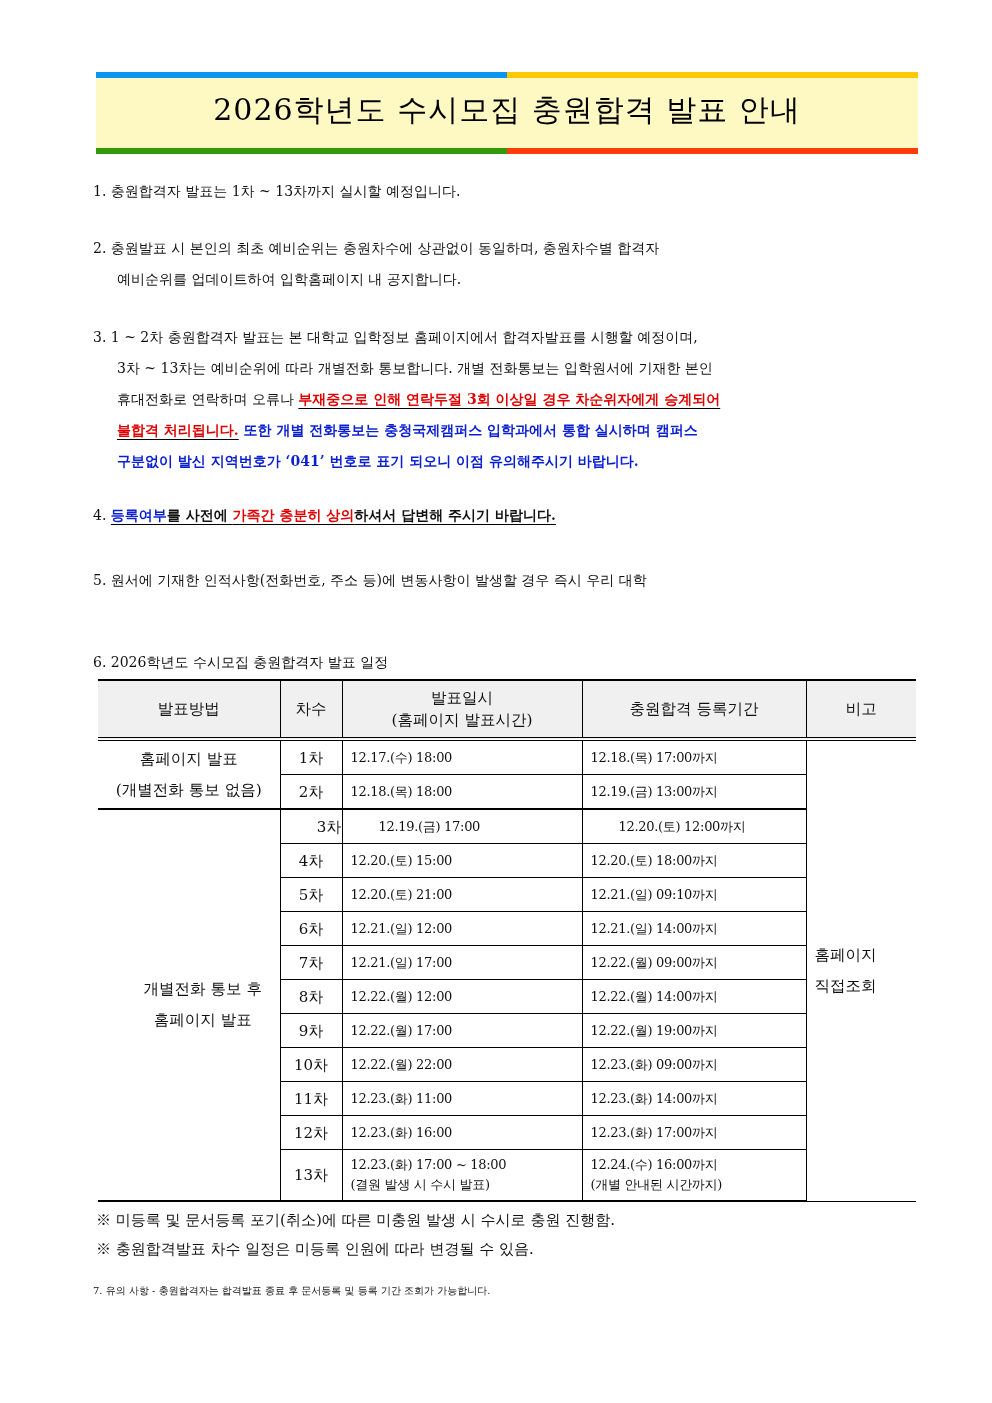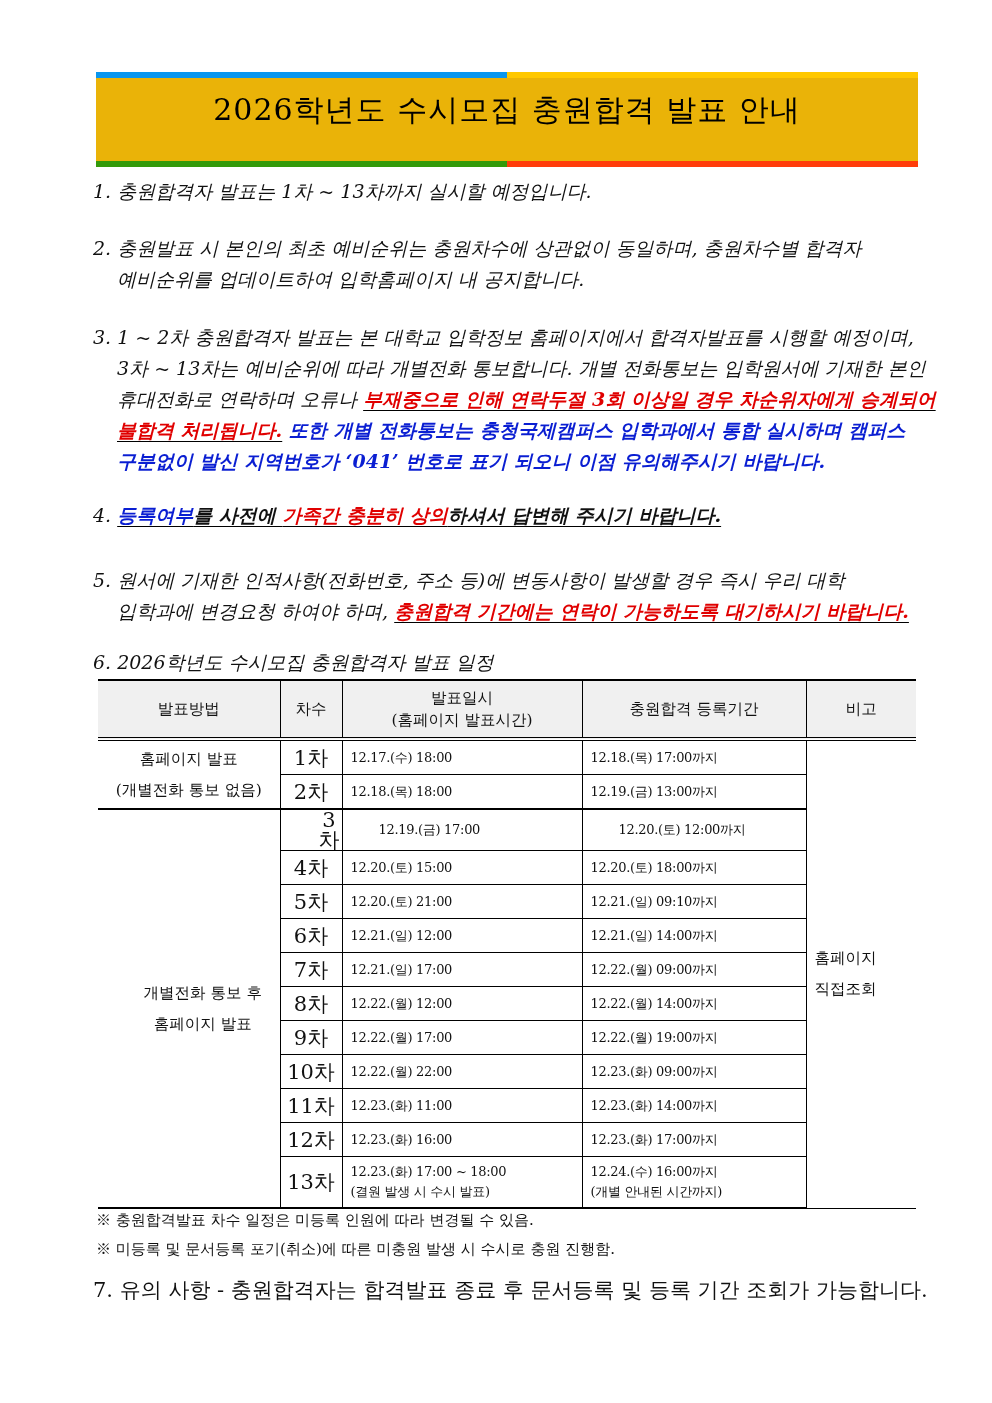--- a/index.html
+++ b/index.html
@@ -1,43 +1,43 @@
 <!DOCTYPE html>
 <html><head>
   <meta charset="utf-8">
   <style>
     html, body { margin: 0; padding: 0; background: #ffffff; }
     body { width: 992px; height: 1403px; position: relative; overflow: hidden;
       font-family: "DejaVu Serif", "Liberation Serif", serif; color: #111; }
-    .title-box { position: absolute; left: 96px; top: 72px; width: 822px; height: 95px; background: #eab308; }
+    .title-box { position: absolute; left: 96px; top: 72px; width: 822px; height: 82px; background: #fef9c3; }
     .bar { position: absolute; height: 6px; width: 411px; }
     .bar.tl { left: 0; top: 0; background: #0a96ee; }
     .bar.tr { left: 411px; top: 0; background: #ffc800; }
     .bar.bl { left: 0; bottom: 0; background: #339a0a; }
     .bar.br { left: 411px; bottom: 0; background: #ff3c0a; }
     .title { position: absolute; left: 0; right: 0; top: 18px; text-align: center; font-size: 30px; letter-spacing: 1px; color: #000; }
-    .para { position: absolute; left: 93px; font-size: 19px; line-height: 31px; white-space: nowrap; font-style: italic; }
+    .para { position: absolute; left: 93px; font-size: 14px; line-height: 31px; white-space: nowrap; }
     .indent { padding-left: 24px; }
     .red { color: #e00000; }
     .blue { color: #0a1ed2; }
     .bold { font-weight: bold; }
     .ul { text-decoration: underline; text-decoration-color: #000; text-underline-offset: 4px; }
     table.sched { position: absolute; left: 98px; top: 679px; width: 818px; border-collapse: collapse; font-size: 15.5px; }
     table.sched th { background: #f0f0f0; font-weight: normal; height: 54px; border-top: 2px solid #000; border-bottom: 4px double #000; border-left: 1px solid #000; line-height: 22px; }
     table.sched th:first-child { border-left: none; font-family: Liberation Serif, serif; }
     table.sched th:last-child { border-right: none; }
     table.sched td { border: 1px solid #000; height: 33px; padding: 0 8px; line-height: 20px; }
     table.sched td.method { text-align: center; border-left: none; line-height: 31px; }
-    table.sched td.round { text-align: center; padding: 0; font-size: 21px; }
+    table.sched td.round { text-align: center; padding: 0; font-size: 15px; }
     table.sched td.dt { font-size: 13px; letter-spacing: -0.3px; }
     table.sched td.note { text-align: left; border-right: none; line-height: 31px; border-bottom: 1px solid #000; }
     table.sched tr.group-sep td { border-top: 2px solid #000; padding-left: 36px; }
     table.sched tr.last td { border-bottom: 2px solid #000; height: 50px; }
     .notes { position: absolute; left: 96px; top: 1206px; font-size: 15px; line-height: 29px; white-space: nowrap; }
-    .p7 { position: absolute; left: 93px; top: 1275px; font-size: 21px; line-height: 31px; white-space: nowrap; }
+    .p7 { position: absolute; left: 93px; top: 1275px; font-size: 10px; line-height: 31px; white-space: nowrap; }
   </style>
 </head>
 <body>
 
 <div class="title-box">
   <div class="bar tl"></div>
   <div class="bar tr"></div>
   <div class="title">2026학년도 수시모집 충원합격 발표 안내</div>
   <div class="bar bl"></div>
   <div class="bar br"></div>
@@ -57,21 +57,20 @@
   <div class="indent"><span class="red bold ul">불합격 처리됩니다.</span><span class="blue bold"> 또한 개별 전화통보는 충청국제캠퍼스 입학과에서 통합 실시하며 캠퍼스</span></div>
   <div class="indent blue bold">구분없이 발신 지역번호가 ‘041’ 번호로 표기 되오니 이점 유의해주시기 바랍니다.</div>
 </div>
 
 <div class="para bold" style="top:500px">
   <span style="font-weight:normal">4. </span><span class="ul"><span class="blue">등록여부</span><span>를 사전에 </span><span class="red">가족간 충분히 상의</span><span>하셔서 답변해 주시기 바랍니다.</span></span>
 </div>
 
 <div class="para" style="top:565px">
   <div>5. 원서에 기재한 인적사항(전화번호, 주소 등)에 변동사항이 발생할 경우 즉시 우리 대학</div>
-  <div class="indent"><span>입학과에 변경요청 하여야 하며, </span><span class="red bold ul">충원합격 기간에는 연락이 가능하도록 대기하시기 바랍니다.</span></div>
 </div>
 
 <div class="para" style="top:647px">6. 2026학년도 수시모집 충원합격자 발표 일정</div>
 
 <table class="sched">
   <colgroup>
     <col style="width:182px">
       <col style="width:62px">
       <col style="width:240px">
       <col style="width:224px">
@@ -170,17 +169,17 @@
         </td>
       <td class="dt">
           <div>12.24.(수) 16:00까지</div>
           <div>(개별 안내된 시간까지)</div>
         </td>
     </tr>
   </tbody>
 </table>
 
 <div class="notes">
+  <div>※ 미등록 및 문서등록 포기(취소)에 따른 미충원 발생 시 수시로 충원 진행함.</div>
   <div>※ 충원합격발표 차수 일정은 미등록 인원에 따라 변경될 수 있음.</div>
-  <div>※ 미등록 및 문서등록 포기(취소)에 따른 미충원 발생 시 수시로 충원 진행함.</div>
 </div>
 
 <div class="p7">7. 유의 사항 - 충원합격자는 합격발표 종료 후 문서등록 및 등록 기간 조회가 가능합니다.</div>
 
 </body></html>

